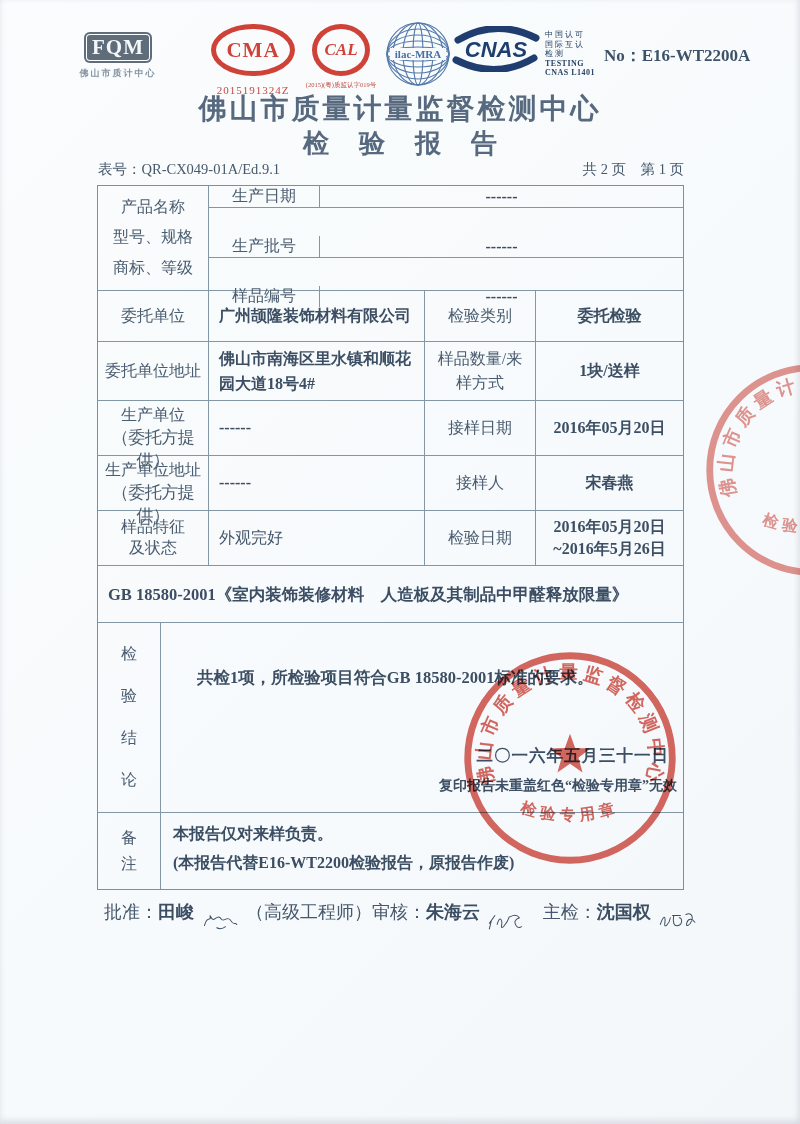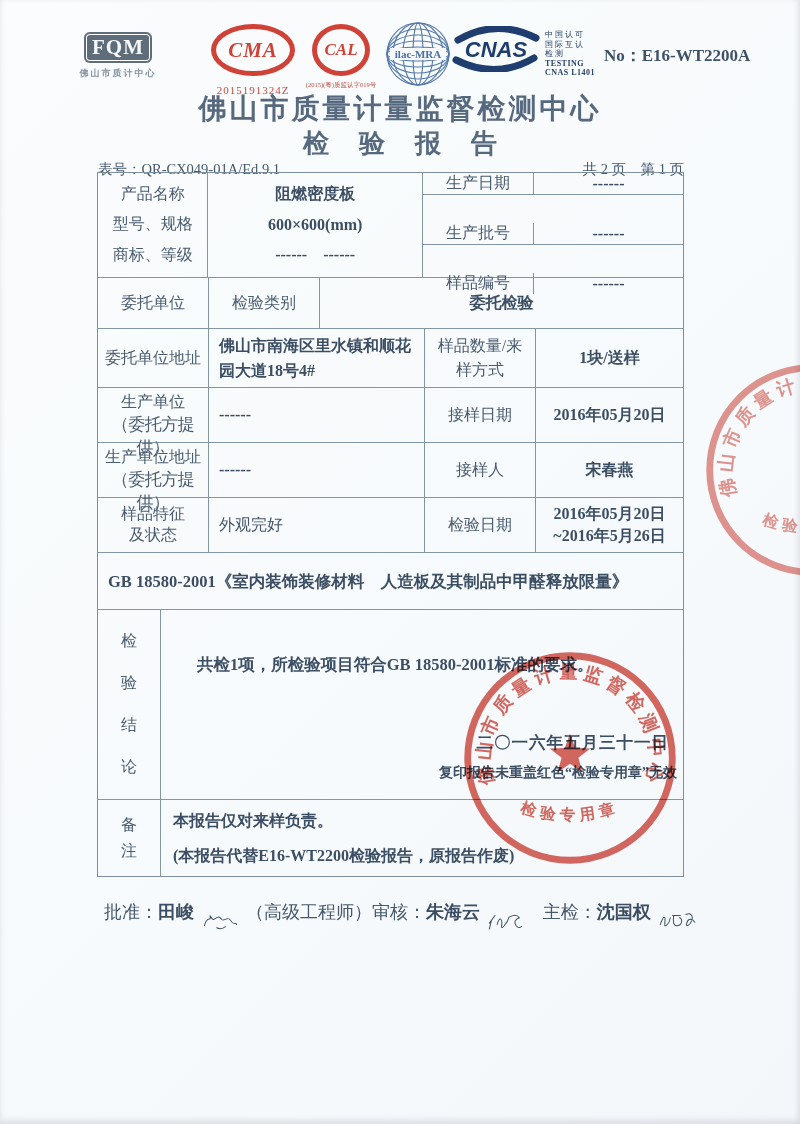--- a/index.html
+++ b/index.html
@@ -13,62 +13,62 @@
   }
   
   .hdr{position:absolute;top:14px;left:0;width:100%;height:80px;}
   .fqm{position:absolute;left:63px;top:18px;width:110px;text-align:center;}
   .fqm-box{display:inline-block;background:#5f6d7a;color:#f4f7f9;font-weight:bold;
     font-size:21px;padding:3px 8px;border-radius:6px;letter-spacing:1px;
     box-shadow:inset 0 0 0 2px #5f6d7a, inset 0 0 0 3px #ffffff;}
   .fqm-cap{margin-top:4px;font-size:9px;color:#8493a2;letter-spacing:2px;font-weight:bold;}
   .cma{position:absolute;left:208px;top:10px;width:90px;text-align:center;color:#cf4238;}
   .cma-oval{display:inline-flex;align-items:center;justify-content:center;width:74px;height:42px;
-    border:5px solid #cf4238;border-radius:50%;font-weight:bold;font-size:21px;font-style:italic;letter-spacing:1px;}
+    border:5px solid #cf4238;border-radius:50%;font-weight:bold;font-size:21px;letter-spacing:1px;}
   .cma-cap{margin-top:8px;font-size:11px;letter-spacing:1px;color:#c44a40;}
   .cal{position:absolute;left:302px;top:10px;width:78px;text-align:center;color:#cf4238;}
   .cal-circle{display:inline-flex;align-items:center;justify-content:center;width:48px;height:42px;
     border:5px solid #cf4238;border-radius:50%;font-weight:bold;font-size:17px;font-style:italic;}
   .cal-cap{margin-top:5px;font-size:6.5px;color:#c44a40;white-space:nowrap;}
   .ilac{position:absolute;left:384px;top:4px;width:68px;height:72px;}
   .cnas{position:absolute;left:452px;top:12px;width:88px;height:46px;}
   .cnas-info{position:absolute;left:545px;top:16px;font-size:8px;line-height:9.5px;color:#2a4468;letter-spacing:2px;}
   .cnas-info .en{letter-spacing:.5px;font-weight:bold;}
   .report-no{position:absolute;left:604px;top:30px;font-size:17px;font-weight:bold;color:#3d5168;white-space:nowrap;}
   
   .title-org{position:absolute;top:90px;left:0;width:100%;text-align:center;
     font-size:28px;font-weight:bold;color:#57697f;letter-spacing:3px;}
   .title-doc{position:absolute;top:126px;left:0;width:100%;text-align:center;
     font-size:26px;font-weight:bold;color:#57697f;}
   .title-doc span{letter-spacing:30px;margin-right:-30px;}
   .meta-line{position:absolute;top:160px;left:98px;width:586px;display:flex;
     justify-content:space-between;font-size:14.5px;color:#46586c;}
   
-  .tbl{position:absolute;left:97px;top:172px;width:587px;border:1.5px solid #7d8f9e;box-sizing:border-box;}
+  .tbl{position:absolute;left:97px;top:185px;width:587px;border:1.5px solid #7d8f9e;box-sizing:border-box;}
   .trow{display:flex;box-sizing:border-box;border-bottom:1px solid #8296a6;}
   .trow:last-child{border-bottom:none;}
   .cell{box-sizing:border-box;border-right:1px solid #8296a6;display:flex;
     align-items:center;justify-content:center;text-align:center;font-size:16px;}
   .cell:last-child{border-right:none;}
   .c1{width:111px;} .c2{width:216px;} .c3{width:111px;} .c4{width:149px;flex:1;}
   .lab{color:#4a5c70;}
   .val{font-weight:bold;color:#3c4e63;}
   .left-al{justify-content:flex-start;text-align:left;padding:4px 10px;}
   .stack{flex-direction:column;justify-content:space-around;padding:6px 2px;}
   .sub3{display:flex;flex-direction:column;flex:1;gap:28px;}
   .sub3 .srow{display:flex;flex:1;border-bottom:1px solid #8296a6;}
   .sub3 .srow:last-child{border-bottom:none;}
   .sub3 .cell{height:auto;}
   .small-par{font-size:17px;letter-spacing:-.5px;}
   .vlab{width:63px;flex-direction:column;justify-content:space-around;padding:10px 0;}
   .concl-body{position:relative;flex:1;}
   .concl-text{position:absolute;left:36px;top:44px;font-size:16.5px;font-weight:bold;color:#3c4e63;}
   .concl-date{position:absolute;right:14px;top:122px;font-size:16.5px;font-weight:bold;color:#3c4e63;letter-spacing:1px;}
   .concl-note{position:absolute;right:6px;top:154px;font-size:14px;font-weight:bold;color:#3c4e63;}
-  .remark-body{flex:1;flex-direction:column;align-items:flex-start;justify-content:space-between;
+  .remark-body{flex:1;flex-direction:column;align-items:flex-start;justify-content:flex-start;
     padding:6px 12px;line-height:29px;}
   .gb-cell{line-height:27px;font-size:16.5px;}
   
   .sigline{position:absolute;left:104px;top:900px;width:600px;display:flex;
     align-items:flex-start;font-size:18px;color:#46586c;white-space:nowrap;}
   .sigline b{color:#3c4e63;}
   .sig-svg{margin:0 6px;}
   
   .stamp{position:absolute;mix-blend-mode:multiply;}
   .stamp-main{left:458px;top:646px;width:224px;height:224px;color:#d0463c;opacity:.82;}
@@ -142,43 +142,39 @@
   </div>
 
   <div class="tbl">
 
     <div class="trow" style="height:105px">
       <div class="cell c1 lab stack">
         <div>产品名称</div>
         <div>型号、规格</div>
         <div>商标、等级</div>
       </div>
-      <div class="cell c2 val stack">
-        <div>阻燃密度板</div>
-        <div>600×600(mm)</div>
-        <div>------　------</div>
-      </div>
       <div class="sub3">
         <div class="srow">
           <div class="cell c3 lab">生产日期</div>
           <div class="cell c4 val">------</div>
         </div>
         <div class="srow">
           <div class="cell c3 lab">生产批号</div>
           <div class="cell c4 val">------</div>
         </div>
         <div class="srow">
           <div class="cell c3 lab">样品编号</div>
           <div class="cell c4 val">------</div>
         </div>
       </div>
     </div>
 
     <div class="trow" style="height:51px">
       <div class="cell c1 lab">委托单位</div>
+      <div class="cell c2 val left-al">广州颉隆装饰材料有限公司</div>
       <div class="cell c3 lab">检验类别</div>
       <div class="cell c4 val">委托检验</div>
     </div>
 
     <div class="trow" style="height:59px">
       <div class="cell c1 lab">委托单位地址</div>
       <div class="cell c2 val left-al" style="line-height:25px">佛山市南海区里水镇和顺花园大道18号4#</div>
       <div class="cell c3 lab" style="line-height:24px;padding:0 6px">样品数量/来样方式</div>
       <div class="cell c4 val">1块/送样</div>
     </div>

